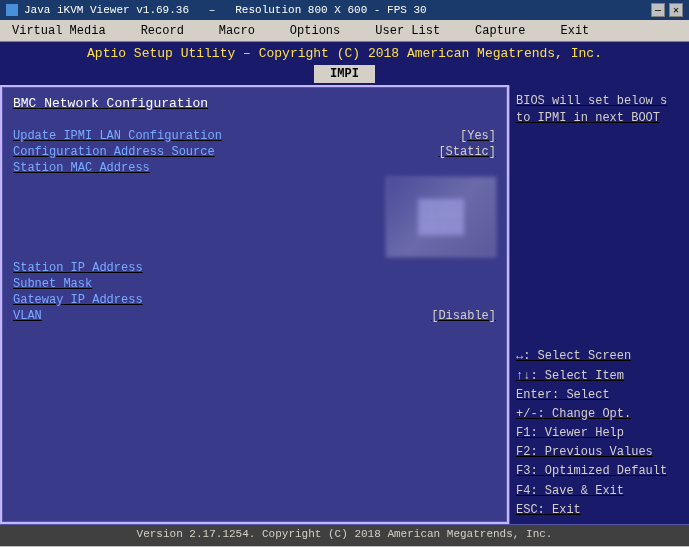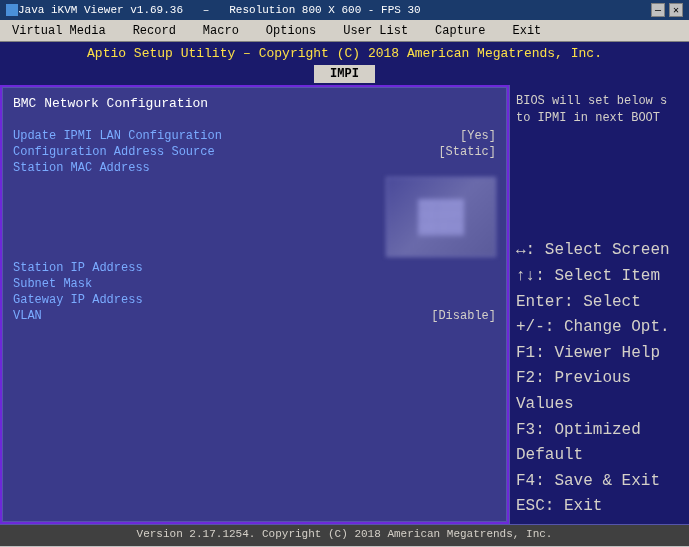--- a/index.html
+++ b/index.html
@@ -19,20 +19,21 @@
       display: flex;
       align-items: center;
       justify-content: space-between;
       height: 20px;
       padding: 0 6px;
       font-size: 11px;
     }
     #title-bar-left {
       display: flex;
       align-items: center;
+      gap: 6px;
     }
     #title-bar-icon {
       width: 12px;
       height: 12px;
       background: #4a90d9;
       display: inline-block;
     }
     #title-bar-controls {
       display: flex;
       gap: 4px;
@@ -51,21 +52,21 @@
     }
 
     
     #menu-bar {
       background: #d4d0c8;
       display: flex;
       align-items: center;
       height: 22px;
       padding: 0 4px;
       border-bottom: 1px solid #808080;
-      gap: 11px;
+      gap: 19px;
     }
     .menu-item {
       padding: 2px 8px;
       font-size: 12px;
       color: #000;
       cursor: pointer;
       white-space: nowrap;
     }
 
     
@@ -105,21 +106,22 @@
     }
     .bios-tab.active {
       background: #d4d0c8;
       font-weight: bold;
     }
 
     
     #bios-content {
       display: flex;
       flex: 1;
-      background: #6d28d9;
+      background: #c4b5fd;
+      text-decoration: underline;
     }
 
     
     #main-panel {
       flex: 1;
       background: #3a3a8a;
       padding: 8px 10px;
       border: 1px solid #5555aa;
       margin: 2px;
       position: relative;
@@ -185,21 +187,21 @@
       color: #d4d0c8;
       font-size: 12px;
       font-family: 'Courier New', monospace;
       flex: 1;
       padding-top: 4px;
       line-height: 1.4;
     }
 
     #key-hints {
       color: #d4d0c8;
-      font-size: 16px;
+      font-size: 12px;
       font-family: 'Courier New', monospace;
       line-height: 1.6;
       padding-top: 8px;
     }
 
     
     #bios-footer {
       background: #404040;
       color: #d4d0c8;
       text-align: center;

